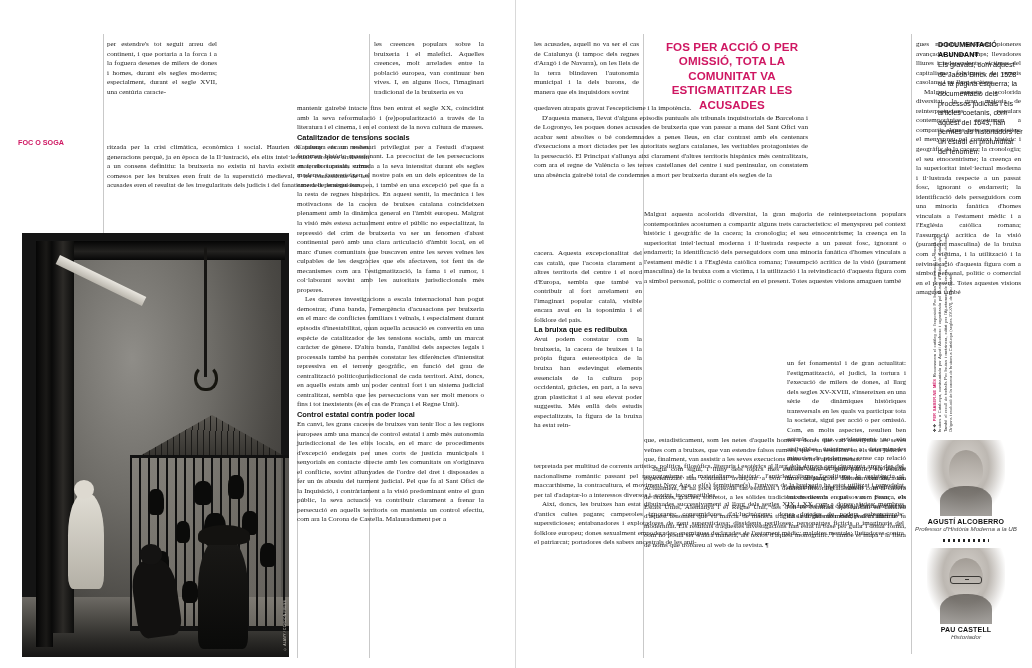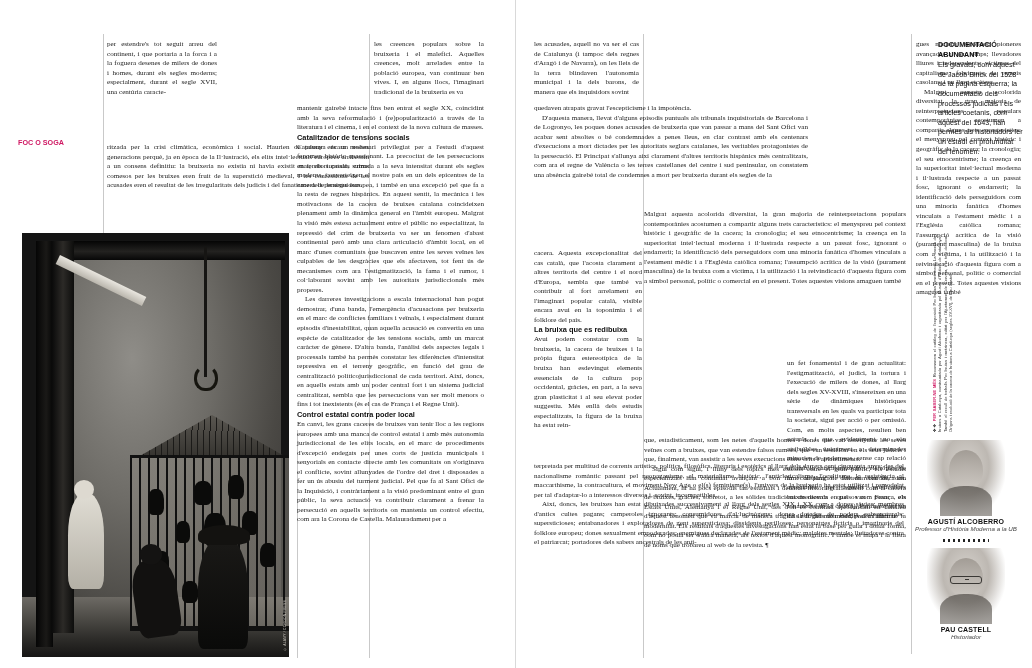--- a/index.html
+++ b/index.html
@@ -310,20 +310,21 @@
   <div class="page page-right">
 
     <div class="rule-v" style="left:127px; top:34px; height:200px;"></div>
     <div class="rule-v" style="left:395px; top:34px; height:560px;"></div>
     <div class="rule-v" style="left:127px; top:248px; height:410px;"></div>
 
     <div class="col" style="left:18px; top:40px; width:105px;">
       <p class="noind">les acusades, aquell no va ser el cas de Catalunya (i tampoc dels regnes d'Aragó i de Navarra), on les lleis de la terra blindaven l'autonomia municipal i la dels barons, de manera que els inquisidors sovint</p>
     </div>
 
+    <div class="pullquote" style="left:140px; top:40px; width:152px;">FOS PER ACCIÓ O PER OMISSIÓ, TOTA LA COMUNITAT VA ESTIGMATITZAR LES ACUSADES</div>
 
     <div class="col" style="left:18px; top:104px; width:274px;">
       <p class="noind">quedaven atrapats gravat l'escepticisme i la impotència.</p>
       <p>D'aquesta manera, llevat d'alguns episodis puntuals als tribunals inquisitorials de Barcelona i de Logronyo, les poques dones acusades de bruixeria que van passar a mans del Sant Ofici van acabar sent absoltes o bé condemnades a penes lleus, en clar contrast amb els centenars d'execucions a mort dictades per les autoritats seglars catalanes, les veritables protagonistes de la persecució. El Principat s'allunya així clarament d'altres territoris hispànics més centralitzats, com ara el regne de València o les terres castellanes del centre i sud peninsular, on constatem una absència gairebé total de condemnes a mort per bruixeria durant els segles de la</p>
     </div>
 
     <div class="col" style="left:18px; top:249px; width:108px;">
       <p class="noind">cacera. Aquesta excepcionalitat del cas català, que l'acosta clarament a altres territoris del centre i el nord d'Europa, sembla que també va contribuir al fort arrelament en l'imaginari popular català, visible encara avui en la toponímia i el folklore del país.</p>
       <p class="subhead">La bruixa que es redibuixa</p>
       <p class="noind">Avui podem constatar com la bruixeria, la cacera de bruixes i la pròpia figura estereotípica de la bruixa han esdevingut elements essencials de la cultura pop occidental, gràcies, en part, a la seva gran plasticitat i al seu elevat poder suggestiu. Més enllà dels estudis especialitzats, la figura de la bruixa ha estat rein-</p>

